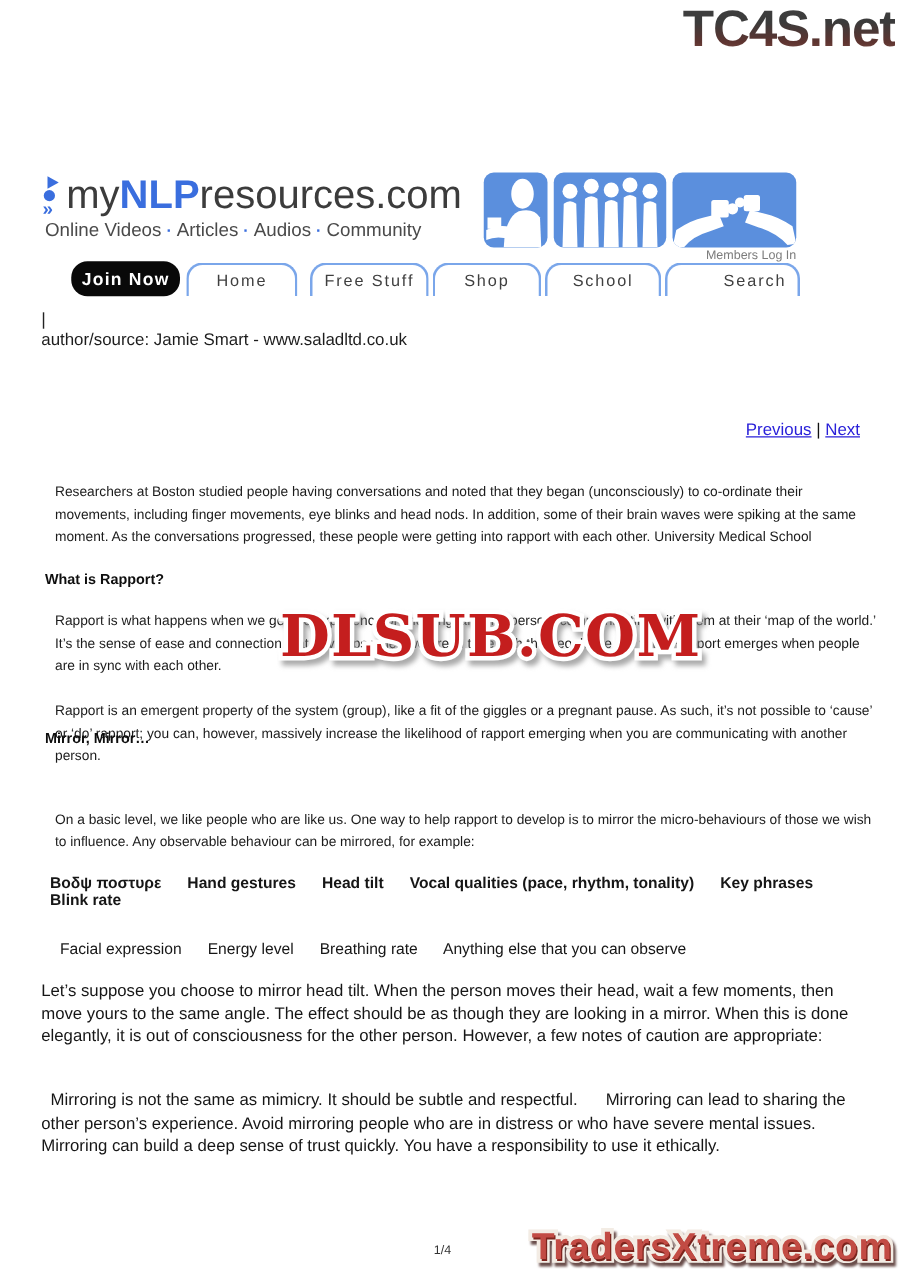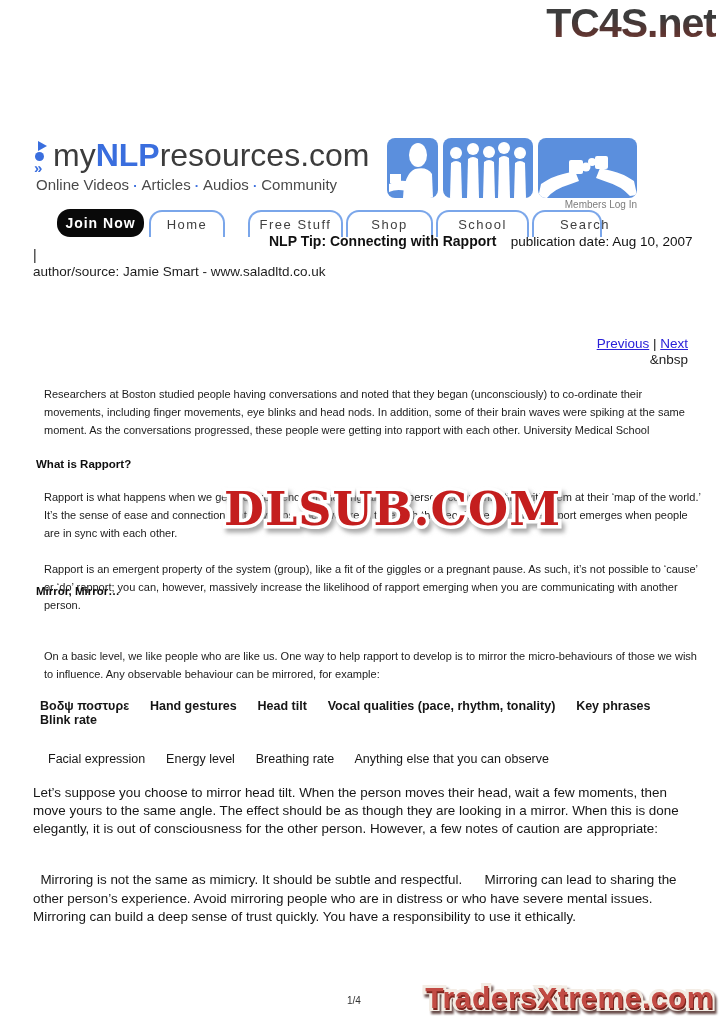--- a/index.html
+++ b/index.html
@@ -38,25 +38,25 @@
     position:absolute; left:57px; top:209px; width:87px; height:28px; background:#090909;
     border-radius:13px; color:#ffffff; font-weight:bold; font-size:14px; letter-spacing:1px;
     display:flex; align-items:center; justify-content:center;
   }
   .tab {
     position:absolute; top:210px; height:27px; background:#ffffff; box-sizing:border-box;
     border:2px solid #7aa6ea; border-bottom:none; border-radius:13px 13px 0 0;
     display:flex; align-items:center; justify-content:center;
     font-size:13px; letter-spacing:1.5px; color:#3f3f3f;
   }
-  .tab-home   { left:149px; width:76px; }
+  .tab-home   { left:149px; width:89px; }
   .tab-free   { left:248px; width:95px; }
   .tab-shop   { left:346px; width:87px; }
   .tab-forum  { left:436px; width:93px; }
-  .tab-search { left:532px; width:70px;padding-left:36px; }
+  .tab-search { left:532px; width:108px;padding-left:36px; }
 
   
   .title-line { position:absolute; left:269px; top:232px; white-space:nowrap; z-index:5; color:#111; }
   .title-bold { font-weight:bold; font-size:14px; }
   .title-date { font-size:13.5px; margin-left:10px; }
   .pipe   { position:absolute; left:33px; top:247px; font-size:14px; color:#222; }
   .author { position:absolute; left:33px; top:264px; font-size:13.5px; color:#1d1d1d; }
 
   .pager { position:absolute; left:480px; top:336px; width:208px; text-align:right; font-size:13.5px; color:#111; }
   .pager .lnk { color:#2a21d9; text-decoration:underline; cursor:pointer; }
@@ -144,30 +144,25 @@
   </div>
   <div class="members">Members Log In</div>
 
   <div class="join">Join Now</div>
   <div class="tab tab-home">Home</div>
   <div class="tab tab-free">Free Stuff</div>
   <div class="tab tab-shop">Shop</div>
   <div class="tab tab-forum">School</div>
   <div class="tab tab-search">Search</div>
 
-  <div class="title-line">
-    <span class="title-bold">NLP Tip: Connecting with Rapport</span>
-    <span class="title-date">publication date: Aug 10, 2007</span>
-  </div>
   <div class="pipe">|</div>
   <div class="author">author/source: Jamie Smart - www.saladltd.co.uk</div>
 
   <div class="pager">
     <div><span class="lnk">Previous</span><span> | </span><span class="lnk">Next</span></div>
-    <div class="nbsp-line">&amp;nbsp</div>
   </div>
 
   <div class="para p-research">Researchers at Boston studied people having conversations and noted that they began (unconsciously) to co-ordinate their movements, including finger movements, eye blinks and head nods. In addition, some of their brain waves were spiking at the same moment. As the conversations progressed, these people were getting into rapport with each other. University Medical School</div>
   <div class="h-small h-rapport">What is Rapport?</div>
   <div class="para p-emerg">Rapport is an emergent property of the system (group), like a fit of the giggles or a pregnant pause. As such, it’s not possible to ‘cause’ or ‘do’ rapport; you can, however, massively increase the likelihood of rapport emerging when you are communicating with another person.</div>
   <div class="para p-def">Rapport is what happens when we get the experience of ‘meeting’ another person; communicating with them at their ‘map of the world.’ It’s the sense of ease and connection that develops when we are in tune with the people we are with. Rapport emerges when people are in sync with each other.</div>
   <div class="h-small h-mirror">Mirror, Mirror…</div>
   <div class="para p-basic">On a basic level, we like people who are like us. One way to help rapport to develop is to mirror the micro-behaviours of those we wish to influence. Any observable behaviour can be mirrored, for example:</div>
   <div class="list-line ll1">Βοδψ ποστυρε      Hand gestures      Head tilt      Vocal qualities (pace, rhythm, tonality)      Key phrases      Blink rate</div>
   <div class="list-line ll2">Facial expression      Energy level      Breathing rate      Anything else that you can observe</div>

